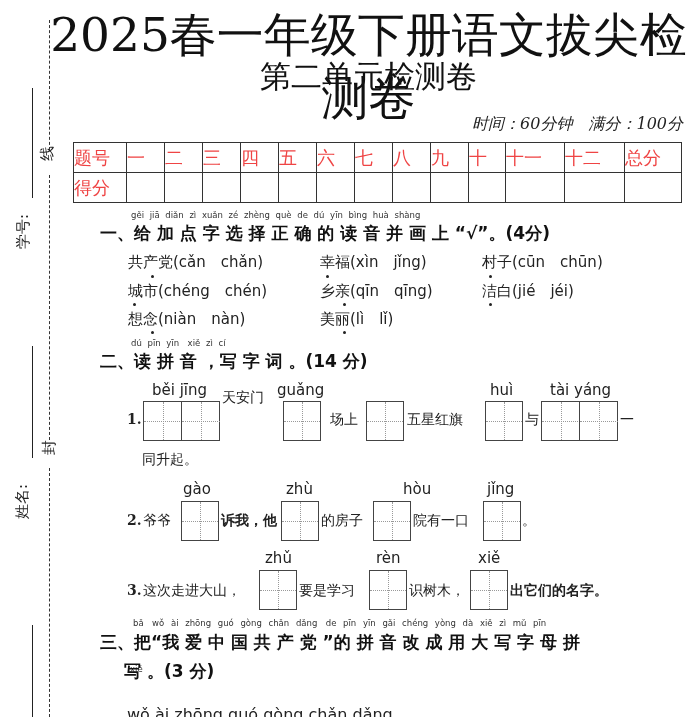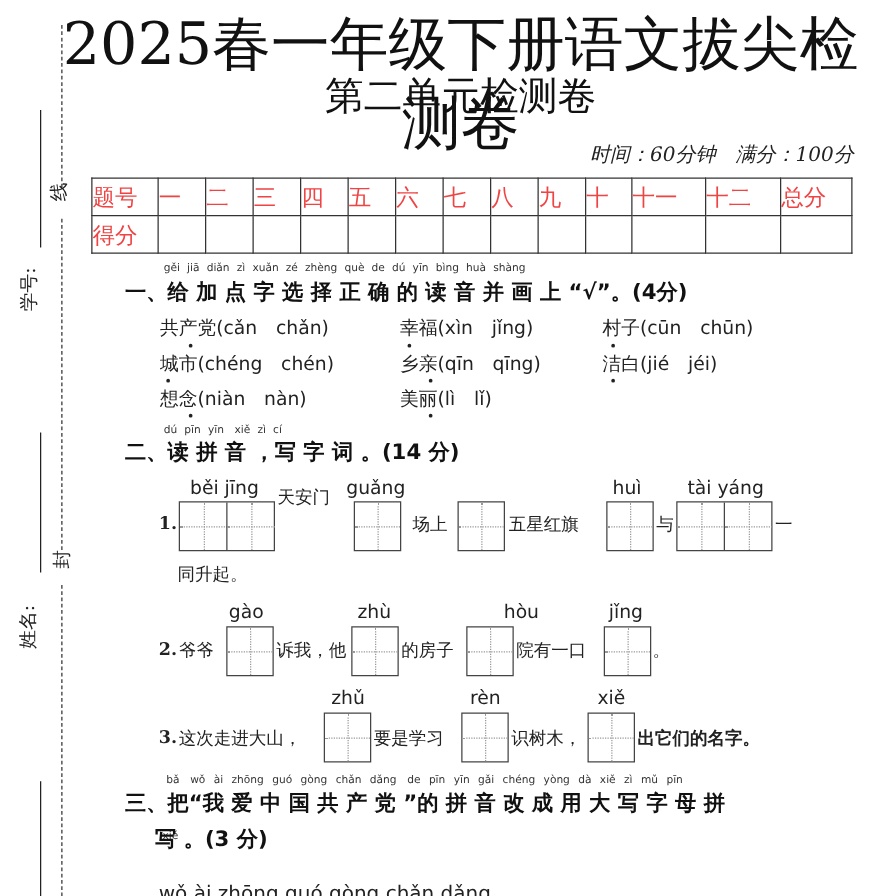--- a/index.html
+++ b/index.html
@@ -154,21 +154,21 @@
 <div class="py" style="left:183px;top:480px;">gào</div>
 <div class="py" style="left:286px;top:480px;">zhù</div>
 <div class="py" style="left:356px;top:480px;margin-left:47px;">hòu</div>
 <div class="py" style="left:487px;top:480px;">jǐng</div>
 
 <div class="txt num" style="left:127px;top:512px;">2.</div>
 <div class="txt" style="left:143px;top:512px;">爷爷</div>
 <div class="box" style="left:181px;top:501px;width:38px;height:40px;">
     <div class="cell" style="left:0;width:36px;"></div>
   </div>
-<div class="txt" style="left:221px;top:512px;">诉我，他</div>
+<div class="txt" style="left:221px;top:512px;font-weight:bold;">诉我，他</div>
 <div class="box" style="left:281px;top:501px;width:38px;height:40px;">
     <div class="cell" style="left:0;width:36px;"></div>
   </div>
 <div class="txt" style="left:321px;top:512px;">的房子</div>
 <div class="box" style="left:373px;top:501px;width:38px;height:40px;">
     <div class="cell" style="left:0;width:36px;"></div>
   </div>
 <div class="txt" style="left:413px;top:512px;">院有一口</div>
 <div class="box" style="left:483px;top:501px;width:38px;height:40px;">
     <div class="cell" style="left:0;width:36px;"></div>

